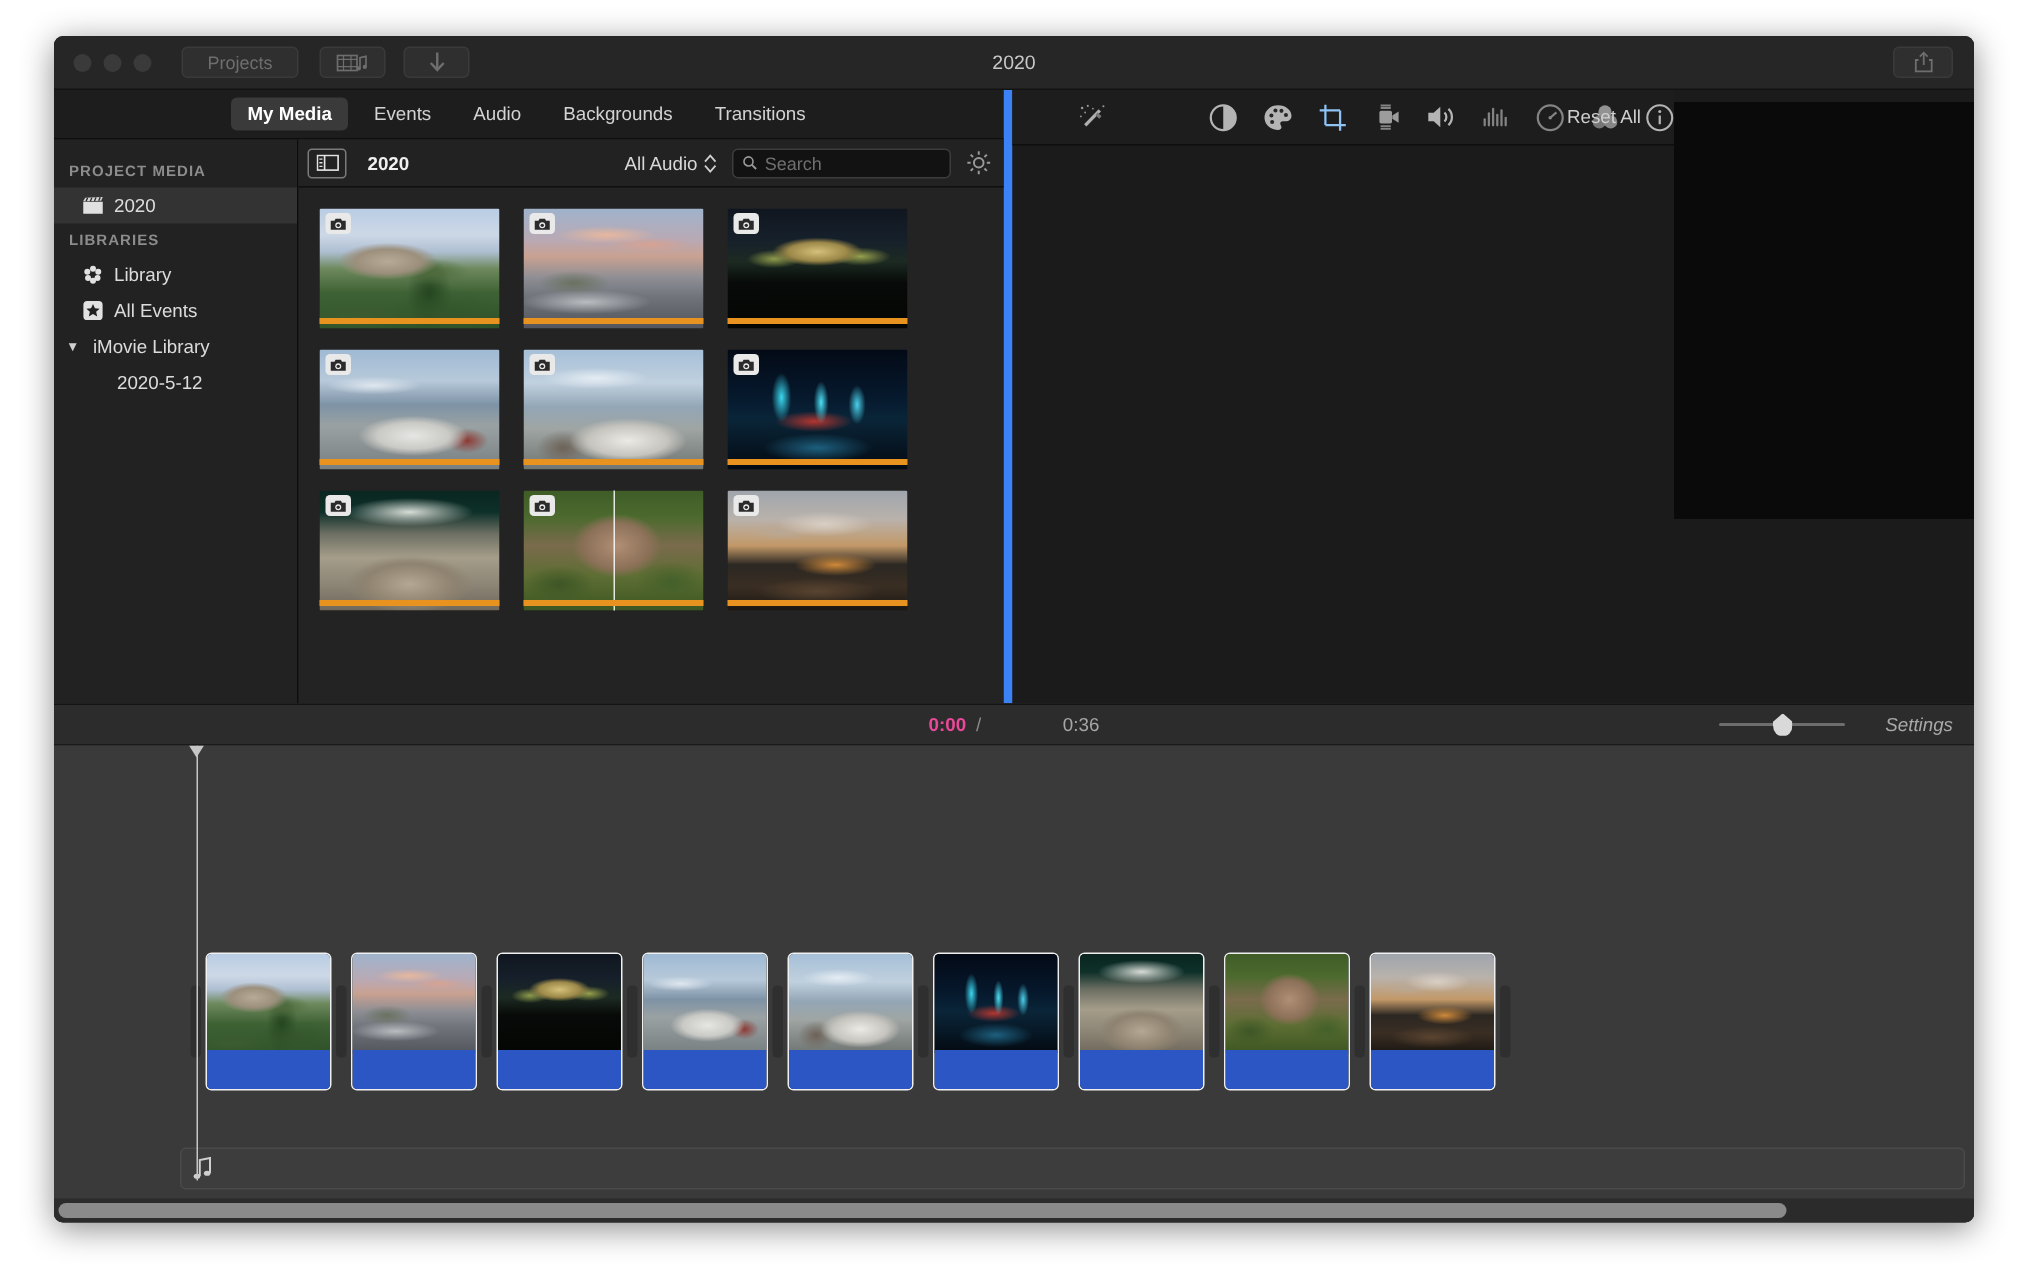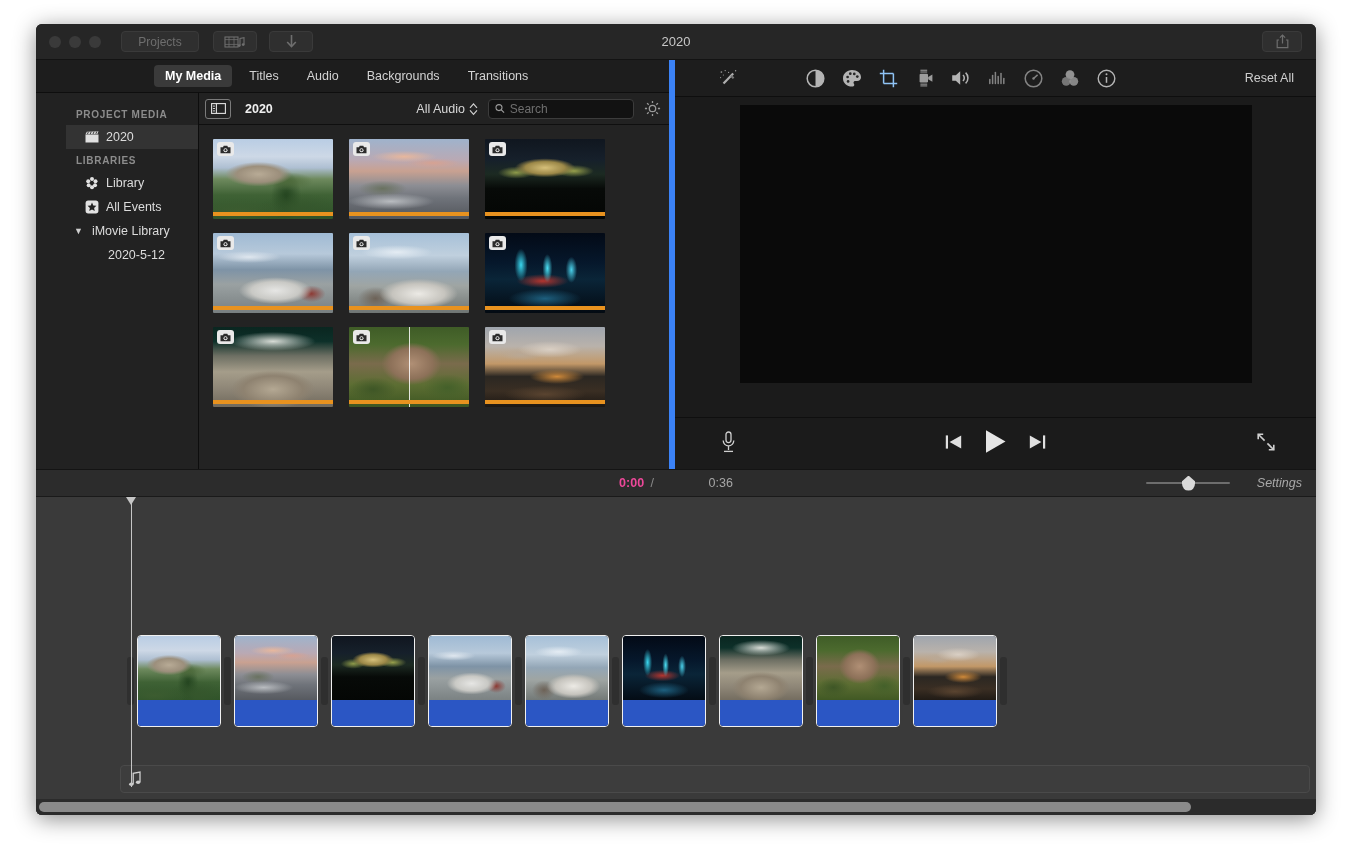--- a/index.html
+++ b/index.html
@@ -76,21 +76,20 @@
 
   #lower-upper { flex: 1; display: flex; min-height: 0; }
 
   
   #sidebar {
     width: 163px; flex: 0 0 163px;
     background: #222222;
     border-right: 1px solid #0d0d0d;
     padding-top: 10px;
     overflow: hidden;
-    padding-left: 30px;
   }
   .side-head {
     color: #8c8c8c; font-size: 10px; font-weight: bold;
     letter-spacing: 0.7px; padding: 6px 0 5px 10px;
   }
   .side-item {
     display: flex; align-items: center; gap: 7px;
     height: 24px; padding-left: 18px;
     color: #dcdcdc; font-size: 12.5px;
   }
@@ -145,21 +144,21 @@
     position: absolute; left: 0; right: 0; bottom: 3px; height: 4px;
     background: #e8921f; z-index: 2;
   }
   .thumb.split .split-line {
     position: absolute; top: 0; bottom: 0; left: 50%;
     width: 1px; background: rgba(255,255,255,0.85); z-index: 2;
   }
 
   
   #viewer-pane {
-    flex: 1; display: flex; flex-direction: column;
+    flex: 1; display: flex; flex-direction: row;
     background: #1b1b1b; min-width: 0;
   }
   #viewer-toolbar {
     height: 37px; flex: 0 0 37px;
     display: flex; align-items: center;
     border-bottom: 1px solid #0e0e0e; background: #1d1d1d;
     position: relative;
   }
   #magic-wand-button { margin-left: 44px; }
   #adjust-icons { display: flex; align-items: center; gap: 17px; margin-left: 68px; }
@@ -356,21 +355,21 @@
       </svg>
     </div>
   </div>
 
   <div id="upper">
 
     <div id="left-pane">
 
       <div id="tabbar">
         <div class="tab active"><span>My Media</span></div>
-        <div class="tab"><span>Titles</span></div>
+        <div class="tab"><span>Events</span></div>
         <div class="tab"><span>Audio</span></div>
         <div class="tab"><span>Backgrounds</span></div>
         <div class="tab"><span>Transitions</span></div>
       </div>
 
       <div id="lower-upper">
 
         <div id="sidebar">
 
           <div class="side-head">PROJECT MEDIA</div>

